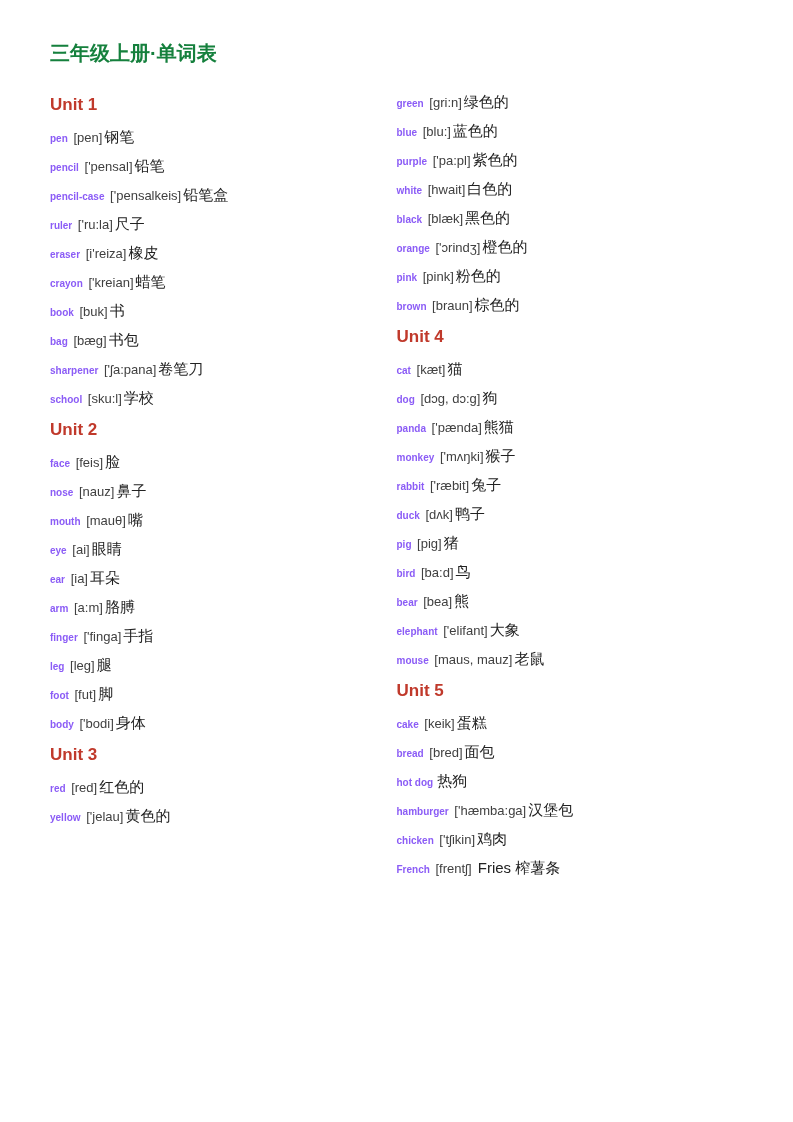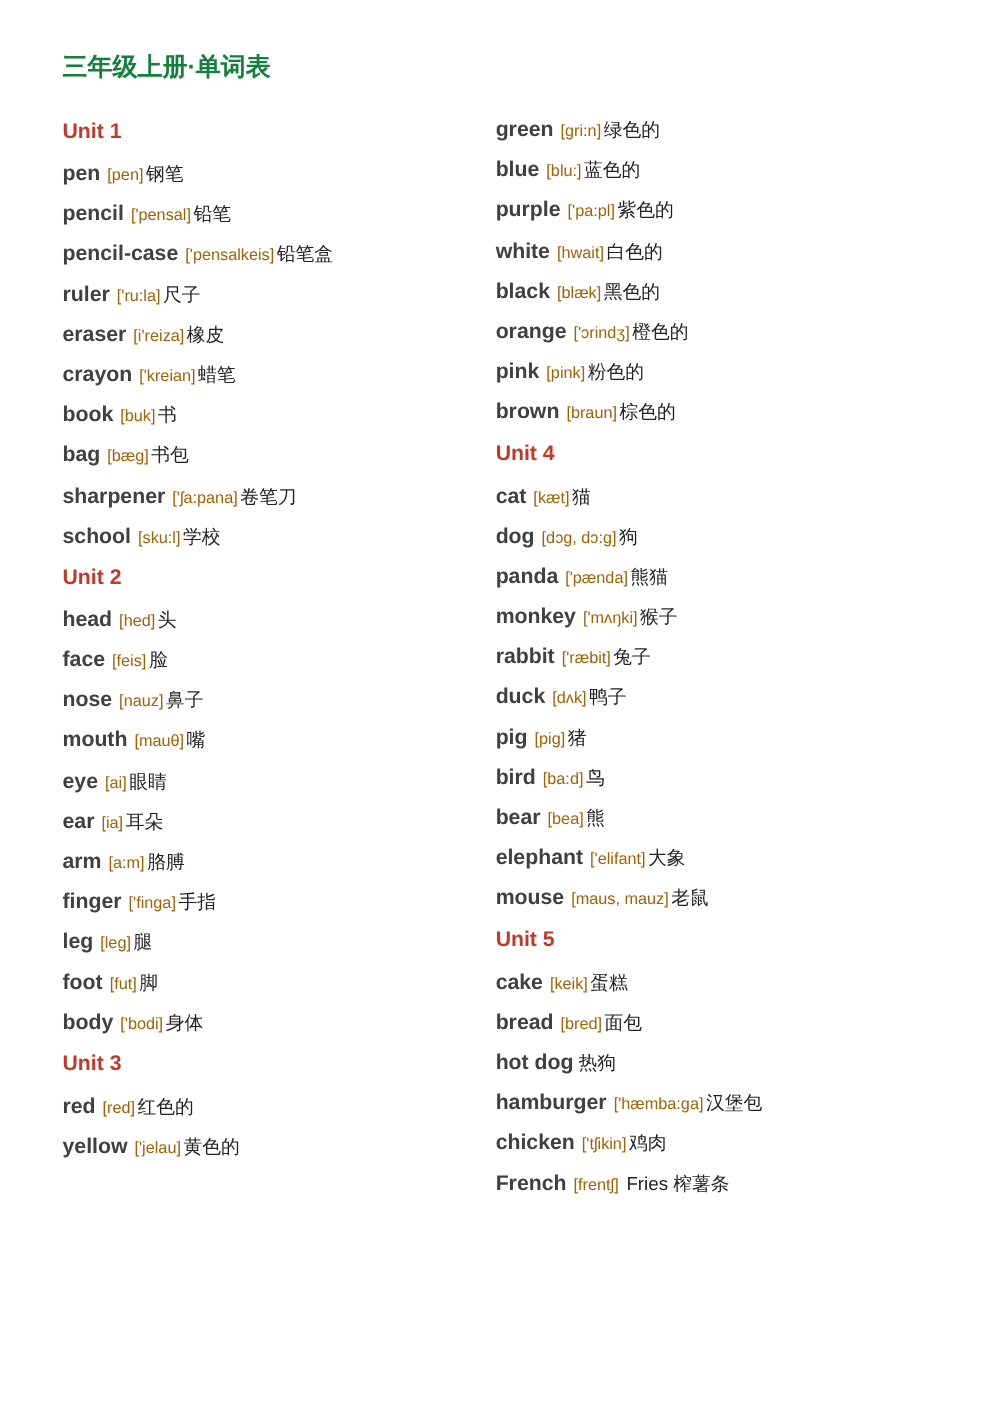--- a/index.html
+++ b/index.html
@@ -31,26 +31,26 @@
       font-size: 17px;
       font-weight: bold;
       text-align: left;
       margin: 10px 0 10px 0;
     }
     .word-line {
       margin: 5px 0;
       line-height: 1.6;
     }
     .word-en {
-      color: #404040;
+      color: #8b5cf6;
       font-weight: bold;
-      font-size: 17px;
+      font-size: 10px;
     }
     .word-phonetic {
-      color: #a16207;
+      color: #404040;
       font-size: 13px;
       margin: 0 2px;
     }
     .word-cn {
       color: #222;
       font-size: 15px;
     }
   </style>
 </head>
 <body>
@@ -64,21 +64,20 @@
       <div class="word-line"><span class="word-en">pencil</span><span class="word-phonetic"> ['pensal]</span><span class="word-cn">铅笔</span></div>
       <div class="word-line"><span class="word-en">pencil-case</span><span class="word-phonetic"> ['pensalkeis]</span><span class="word-cn">铅笔盒</span></div>
       <div class="word-line"><span class="word-en">ruler</span><span class="word-phonetic"> ['ru:la]</span><span class="word-cn">尺子</span></div>
       <div class="word-line"><span class="word-en">eraser</span><span class="word-phonetic"> [i'reiza]</span><span class="word-cn">橡皮</span></div>
       <div class="word-line"><span class="word-en">crayon</span><span class="word-phonetic"> ['kreian]</span><span class="word-cn">蜡笔</span></div>
       <div class="word-line"><span class="word-en">book</span><span class="word-phonetic"> [buk]</span><span class="word-cn">书</span></div>
       <div class="word-line"><span class="word-en">bag</span><span class="word-phonetic"> [bæg]</span><span class="word-cn">书包</span></div>
       <div class="word-line"><span class="word-en">sharpener</span><span class="word-phonetic"> ['ʃa:pana]</span><span class="word-cn">卷笔刀</span></div>
       <div class="word-line"><span class="word-en">school</span><span class="word-phonetic"> [sku:l]</span><span class="word-cn">学校</span></div>
       <div class="unit-header">Unit  2</div>
-      <div class="word-line"><span class="word-en">head</span><span class="word-phonetic"> [hed]</span><span class="word-cn">头</span></div>
       <div class="word-line"><span class="word-en">face</span><span class="word-phonetic"> [feis]</span><span class="word-cn">脸</span></div>
       <div class="word-line"><span class="word-en">nose</span><span class="word-phonetic"> [nauz]</span><span class="word-cn">鼻子</span></div>
       <div class="word-line"><span class="word-en">mouth</span><span class="word-phonetic"> [mauθ]</span><span class="word-cn">嘴</span></div>
       <div class="word-line"><span class="word-en">eye</span><span class="word-phonetic"> [ai]</span><span class="word-cn">眼睛</span></div>
       <div class="word-line"><span class="word-en">ear</span><span class="word-phonetic"> [ia]</span><span class="word-cn">耳朵</span></div>
       <div class="word-line"><span class="word-en">arm</span><span class="word-phonetic"> [a:m]</span><span class="word-cn">胳膊</span></div>
       <div class="word-line"><span class="word-en">finger</span><span class="word-phonetic"> ['finga]</span><span class="word-cn">手指</span></div>
       <div class="word-line"><span class="word-en">leg</span><span class="word-phonetic"> [leg]</span><span class="word-cn">腿</span></div>
       <div class="word-line"><span class="word-en">foot</span><span class="word-phonetic"> [fut]</span><span class="word-cn">脚</span></div>
       <div class="word-line"><span class="word-en">body</span><span class="word-phonetic"> ['bodi]</span><span class="word-cn">身体</span></div>

